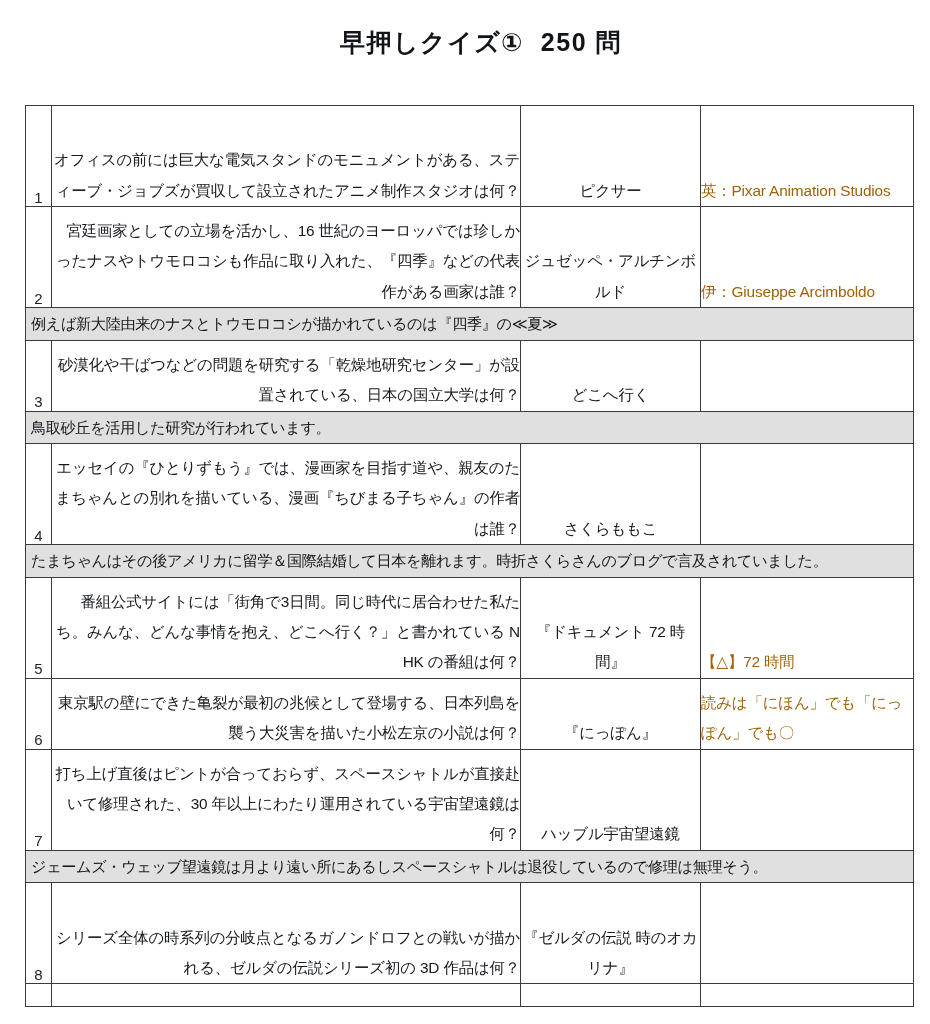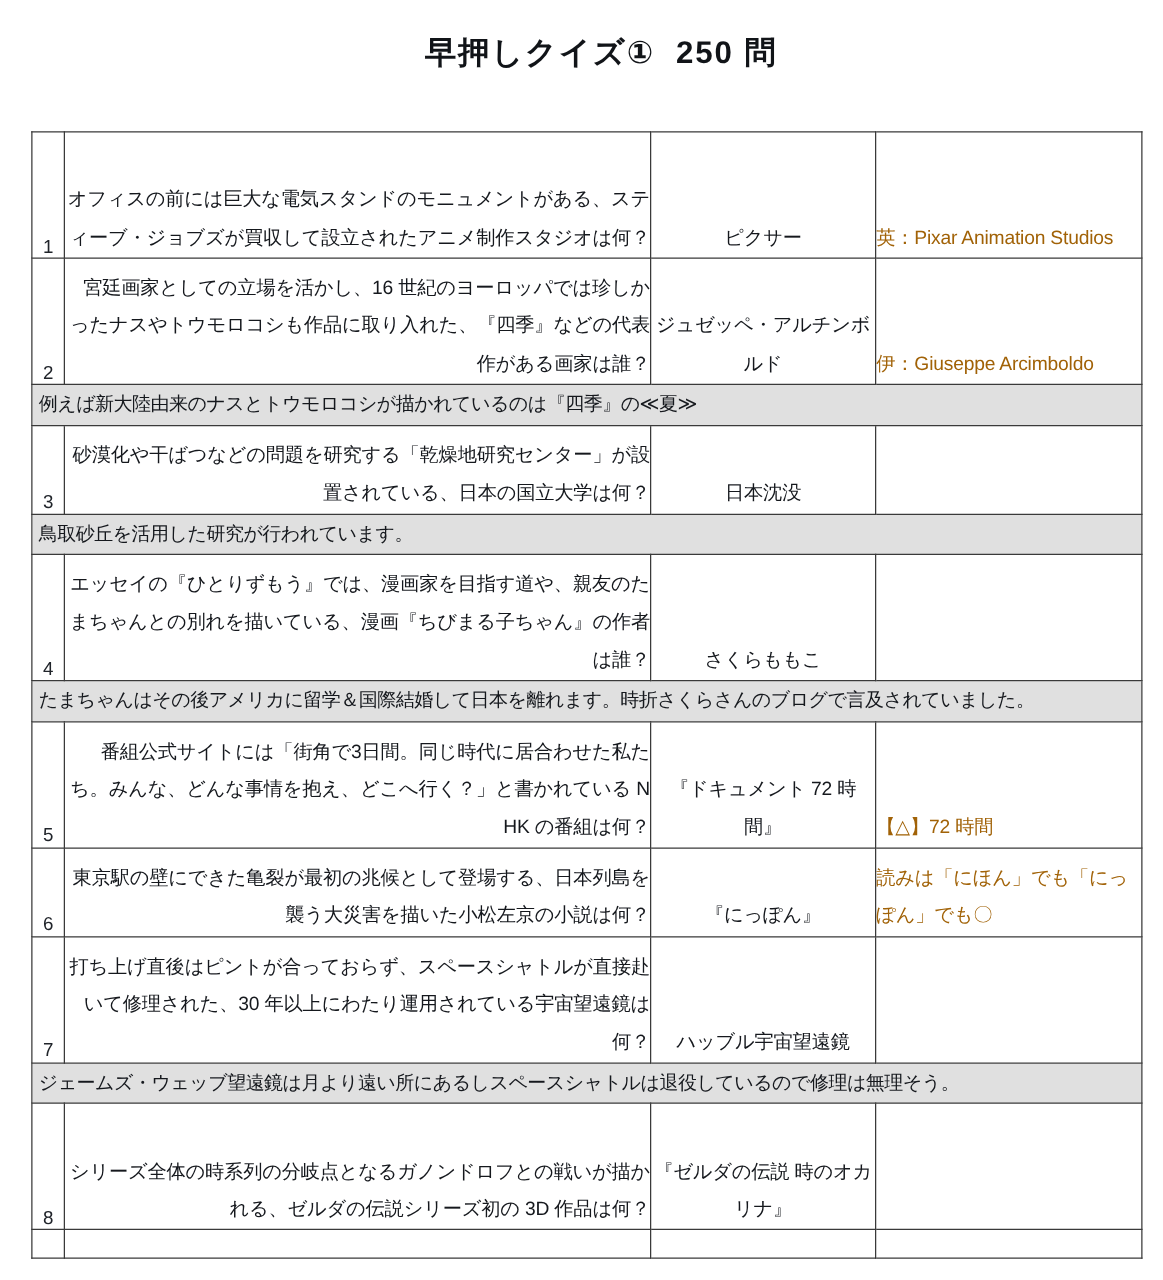--- a/index.html
+++ b/index.html
@@ -151,21 +151,21 @@
             <td class="q-cell">宮廷画家としての立場を活かし、16 世紀のヨーロッパでは珍しかったナスやトウモロコシも作品に取り入れた、『四季』などの代表作がある画家は誰？</td>
             <td class="a-cell">ジュゼッペ・アルチンボルド</td>
             <td class="n-cell">伊：Giuseppe Arcimboldo</td>
           </tr>
           <tr class="note-row">
             <td colspan="4">例えば新大陸由来のナスとトウモロコシが描かれているのは『四季』の≪夏≫</td>
           </tr>
           <tr>
             <td class="num-cell h2">3</td>
             <td class="q-cell">砂漠化や干ばつなどの問題を研究する「乾燥地研究センター」が設置されている、日本の国立大学は何？</td>
-            <td class="a-cell">日本沈没</td>
+            <td class="a-cell">どこへ行く</td>
             <td class="n-cell"></td>
           </tr>
           <tr class="note-row">
             <td colspan="4">鳥取砂丘を活用した研究が行われています。</td>
           </tr>
           <tr>
             <td class="num-cell h3">4</td>
             <td class="q-cell">エッセイの『ひとりずもう』では、漫画家を目指す道や、親友のたまちゃんとの別れを描いている、漫画『ちびまる子ちゃん』の作者は誰？</td>
             <td class="a-cell">さくらももこ</td>
             <td class="n-cell"></td>

